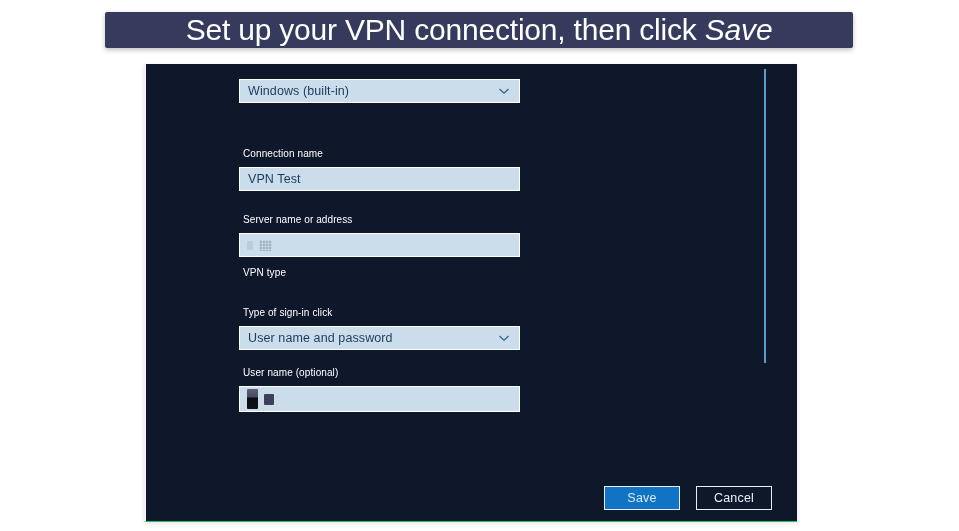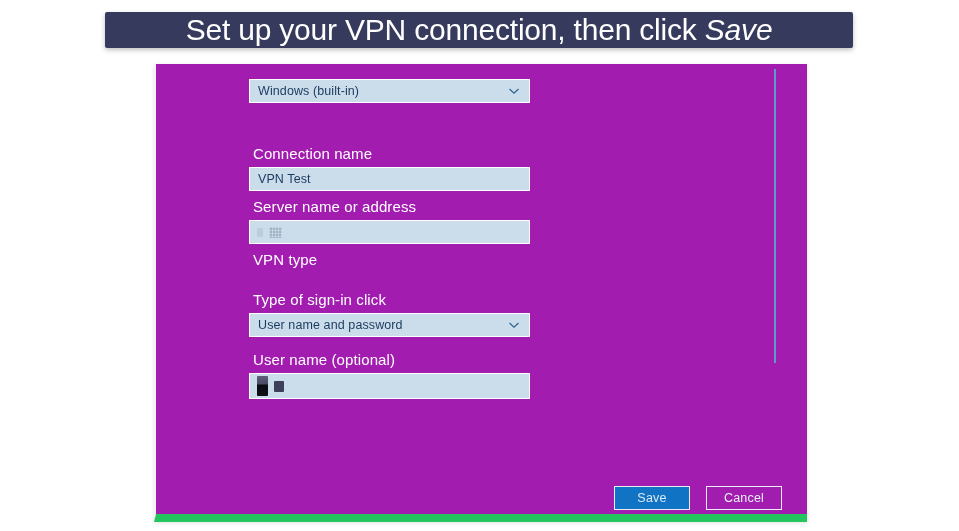--- a/index.html
+++ b/index.html
@@ -12,42 +12,42 @@
     height: 531px;
     position: relative;
     overflow: hidden;
     font-family: "Liberation Sans", sans-serif;
     -webkit-font-smoothing: antialiased;
   }
 
   
   #vpn-panel {
     position: absolute;
-    left: 154px;
+    left: 144px;
     top: 64px;
     width: 653px;
     height: 458px;
-    background: #a21caf;
+    background: #0f172a;
     box-sizing: border-box;
     border-left: 2px solid #f2f4f7;
-    border-bottom: 8px solid #22c55e;
+    border-bottom: 1px solid #22c55e;
     box-shadow: 0 1px 4px rgba(0,0,0,0.12);
   }
 
   .form-area {
     position: absolute;
     left: 93px;
     top: 0px;
     width: 285px;
   }
 
   
   .field-label {
     color: #ffffff;
-    font-size: 15px;
+    font-size: 10px;
     line-height: 15px;
     letter-spacing: 0.1px;
     margin: 0 0 6px 4px;
     white-space: nowrap;
   }
 
   
   .field-box {
     position: relative;
     width: 281px;
@@ -207,21 +207,21 @@
       </div>
     </div>
 
     <div class="group" style="margin-top:43px;">
       <div class="field-label">Connection name</div>
       <div class="field-box">
         <span class="field-text">VPN Test</span>
       </div>
     </div>
 
-    <div class="group" style="margin-top:8px;">
+    <div class="group" style="margin-top:21px;">
       <div class="field-label">Server name or address</div>
       <div class="field-box">
         <span class="redact-wrap">
           <span class="redact-a"></span>
           <span class="redact-b"></span>
         </span>
       </div>
     </div>
 
     <div class="group" style="margin-top:8px;">

